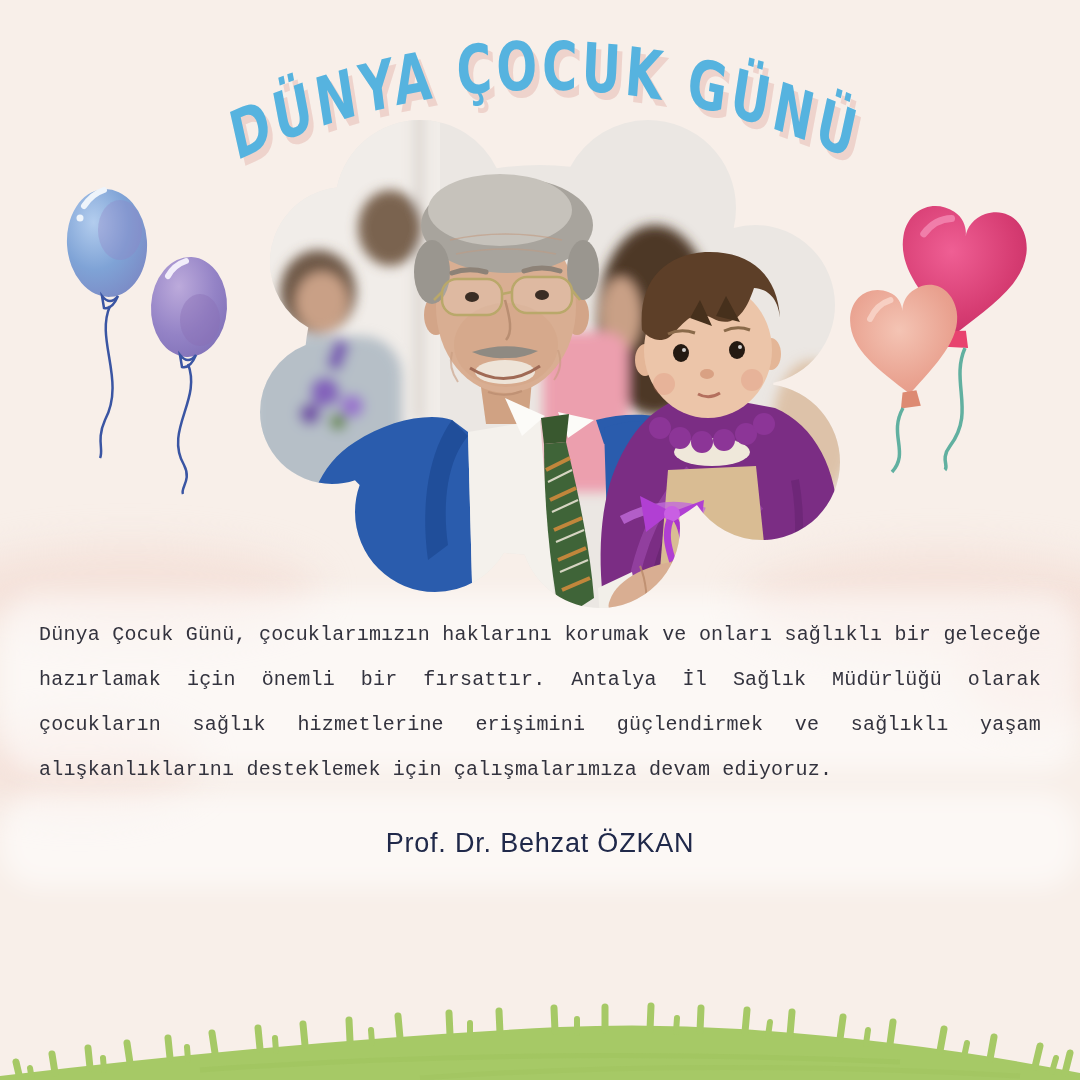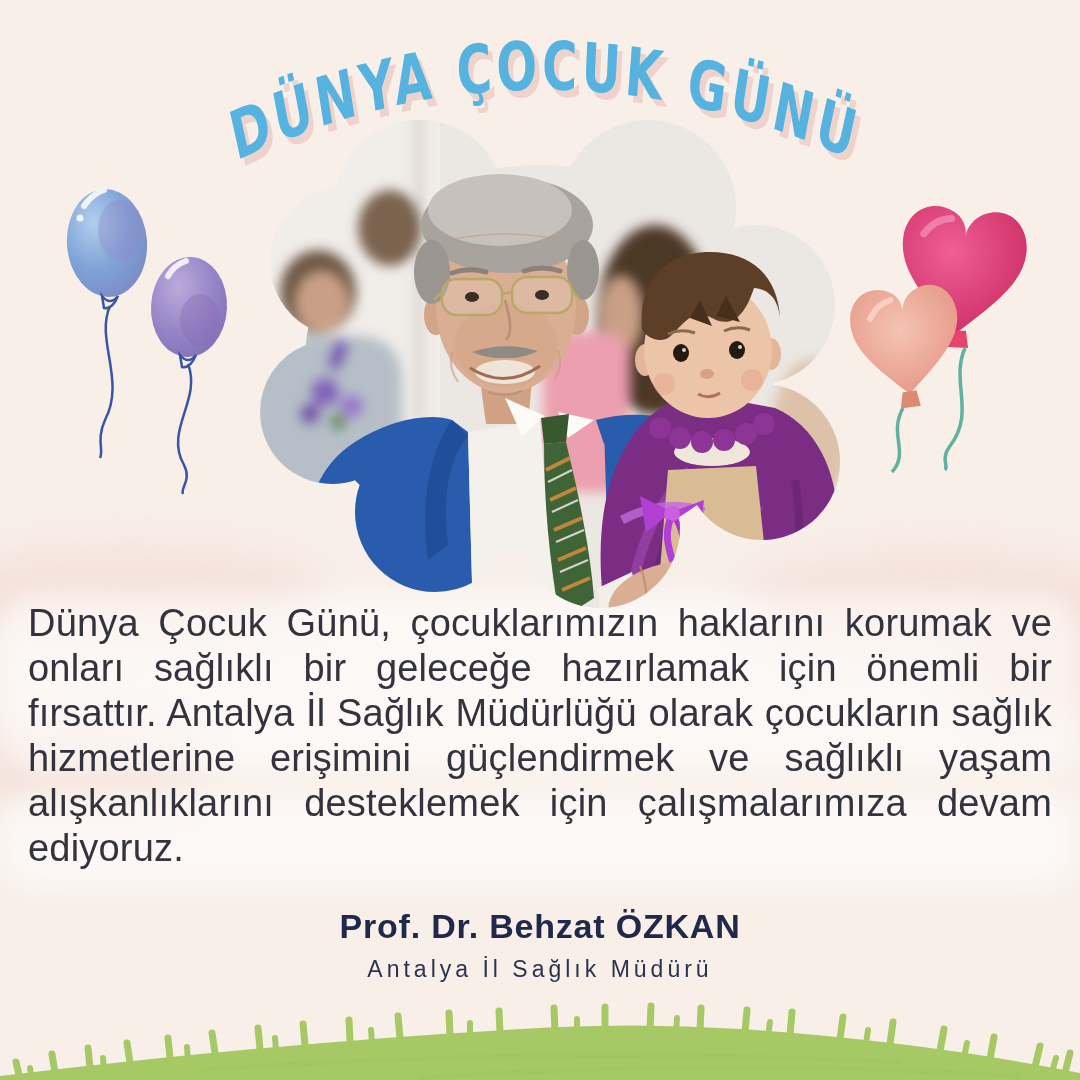--- a/index.html
+++ b/index.html
@@ -16,25 +16,25 @@
   .w2{left:740px;top:550px;width:400px;height:100px;}
   .w3{left:960px;top:615px;width:160px;height:110px;}
   .w4{left:-40px;top:720px;width:240px;height:90px;}
   .b1{left:0;top:594px;width:1080px;height:178px;}
   .b2{left:0;top:792px;width:1080px;height:96px;}
 
   svg.scene{position:absolute;left:0;top:0;}
   svg.scene text{font-family:"DejaVu Sans","Liberation Sans",sans-serif;font-weight:700;}
 
   .content{position:absolute;left:25px;width:1030px;top:598px;color:#33333e;}
-  .para{margin:3px;font-size:38px;line-height:45px;letter-spacing:0.2px;}
+  .para{margin:14px;font-size:20px;line-height:45px;letter-spacing:0.2px;font-family:Liberation Mono, monospace;}
   .para.justify{text-align:justify;}
   .para + .para{margin-top:32px;}
   .sig{margin-top:36px;text-align:center;color:#20294a;}
-  .sig-name{font-weight:bold;font-size:34px;letter-spacing:0.8px;}
+  .sig-name{font-weight:normal;font-size:27px;letter-spacing:0.8px;}
   .sig-title{font-size:23px;letter-spacing:4px;margin-top:10px;color:#2c3350;}
 </style>
 </head>
 <body>
 
 <div class="poster">
 
   <div class="wash pink w1"></div>
   <div class="wash pink w2"></div>
   <div class="wash pink w3"></div>
@@ -267,17 +267,16 @@
                M 768 1036 L 770 1022 M 866 1044 L 868 1030 M 964 1057 L 967 1043 M 1052 1072 L 1056 1058" fill="none" stroke-width="6" stroke-linecap="round" stroke="#a6c966"></path>
       <path d="M 200 1070 Q 540 1046 900 1062" stroke="#9cbf58" stroke-width="5" fill="none" opacity="0.35"></path>
       <path d="M 420 1078 Q 700 1058 1020 1076" stroke="#9cbf58" stroke-width="5" fill="none" opacity="0.3"></path>
     </g>
   </svg>
 
   <main class="content">
     <p class="para justify">Dünya Çocuk Günü, çocuklarımızın haklarını korumak ve onları sağlıklı bir geleceğe hazırlamak için önemli bir fırsattır. Antalya İl Sağlık Müdürlüğü olarak çocukların sağlık hizmetlerine erişimini güçlendirmek ve sağlıklı yaşam alışkanlıklarını desteklemek için çalışmalarımıza devam ediyoruz.</p>
     <div class="sig">
       <div class="sig-name">Prof. Dr. Behzat ÖZKAN</div>
-      <div class="sig-title">Antalya İl Sağlık Müdürü</div>
     </div>
   </main>
 
 </div>
 
 </body></html>

